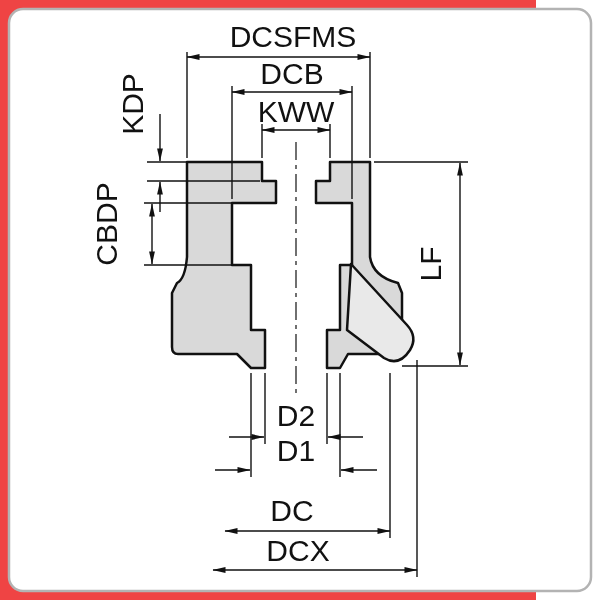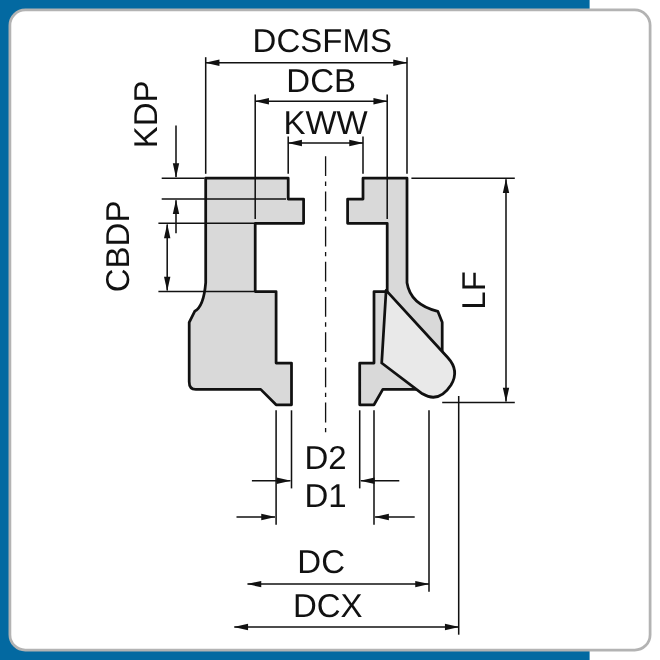--- a/index.html
+++ b/index.html
@@ -1,19 +1,19 @@
 <!DOCTYPE html>
 <html><head>
 <meta charset="utf-8">
 <style>
   html, body { margin: 0; padding: 0; background: #ffffff; }
   .screen {
     width: 536px; height: 600px; position: relative;
     font-family: "Liberation Sans", sans-serif;
-    background: #0369a1;
+    background: #ef4444;
   }
   svg { display: block; }
   .page-border { fill: #ffffff; stroke: #b3b3b3; stroke-width: 2.5; }
   .body-piece { stroke: #111111; stroke-width: 2.5; stroke-linejoin: round; }
   .insert { stroke: #111111; stroke-width: 2.5; stroke-linejoin: round; }
   .thin { stroke: #111111; stroke-width: 1.4; fill: none; }
   .dimline { stroke: #111111; stroke-width: 1.4; fill: none; }
   .centerline { stroke: #111111; stroke-width: 1.2; fill: none; stroke-dasharray: 18 5 4 5; }
   .dim-text { font-size: 30px; fill: #111111; }
 </style>

